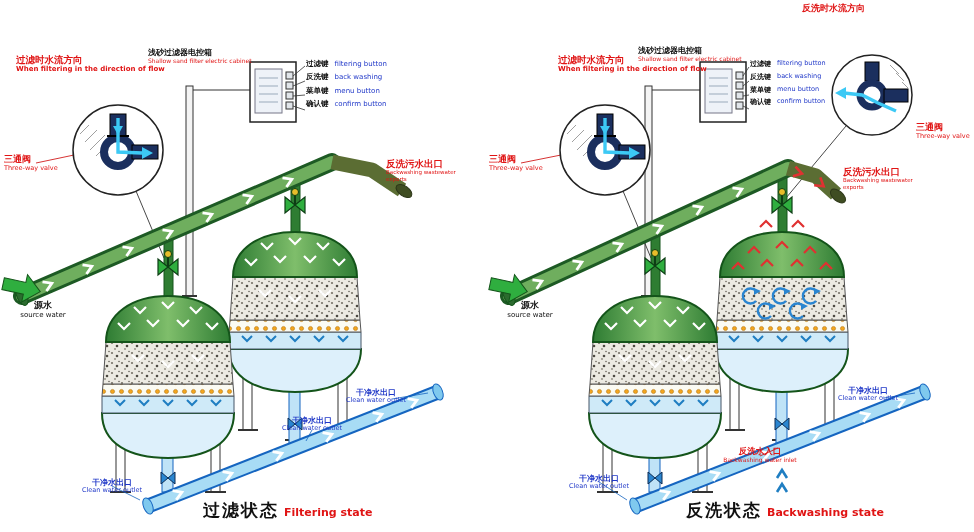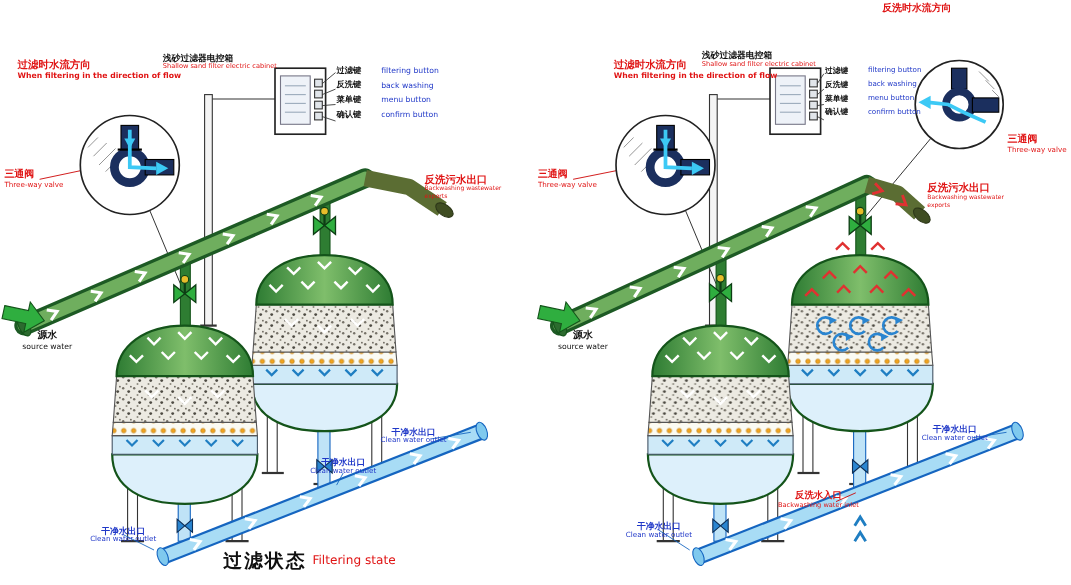--- a/index.html
+++ b/index.html
@@ -7,24 +7,24 @@
   #stage{position:relative;width:974px;height:532px;background:#fff;
          font-family:"DejaVu Sans",sans-serif;overflow:hidden}
   #stage>svg{position:absolute;left:0;top:0}
   .lbl{position:absolute;line-height:1.18;white-space:nowrap}
   .wrap{white-space:normal}
   .ctr{text-align:center}
   .red{color:var(--label-red,#e01414)}
   .blue{color:var(--label-blue,#2038c8)}
   .blk{color:#101010}
   .b{font-weight:bold}
-  .row{display:flex;gap:18px;align-items:center;margin-bottom:4.5px}
-  .cap{display:flex;gap:5px;align-items:center}
+  .row{display:flex;gap:6px;align-items:flex-start;margin-bottom:4.5px}
+  .cap{display:flex;gap:5px;align-items:flex-end}
   .cap .zh{font-size:17px;font-weight:bold;color:#101010;letter-spacing:2px}
-  .cap .en{font-size:11px;font-weight:normal;color:var(--label-red,#e01414)}
+  .cap .en{font-size:11px;font-weight:bold;color:var(--label-red,#e01414)}
 </style>
 </head>
 <body>
 
 <div id="stage">
 
 <svg width="974" height="532" viewBox="0 0 974 532">
   <defs>
     <pattern id="speck" width="10" height="10" patternUnits="userSpaceOnUse">
       <rect width="10" height="10" fill="#eceae2"></rect>
@@ -484,19 +484,23 @@
 
 <div class="lbl ctr" style="left:563px;top:474px;width:72px">
   <div class="blue b" style="font-size:8px">干净水出口</div>
   <div class="blue" style="font-size:6.5px">Clean water outlet</div>
 </div>
 <div class="lbl ctr" style="left:832px;top:386px;width:72px">
   <div class="blue b" style="font-size:8px">干净水出口</div>
   <div class="blue" style="font-size:6.5px">Clean water outlet</div>
 </div>
 
-<div class="lbl ctr" style="left:700px;top:446px;width:88px">
+<div class="lbl ctr" style="left:716px;top:446px;width:88px">
   <div class="red b" style="font-size:8.5px">反洗水入口</div>
   <div class="red" style="font-size:6px">Backwashing water inlet</div>
 </div>
 
+<div class="lbl cap" style="left:686px;top:500px">
+  <span class="zh">反洗状态</span>
+  <span class="en">Backwashing state</span>
+</div>
 
 </div>
 
 </body></html>

